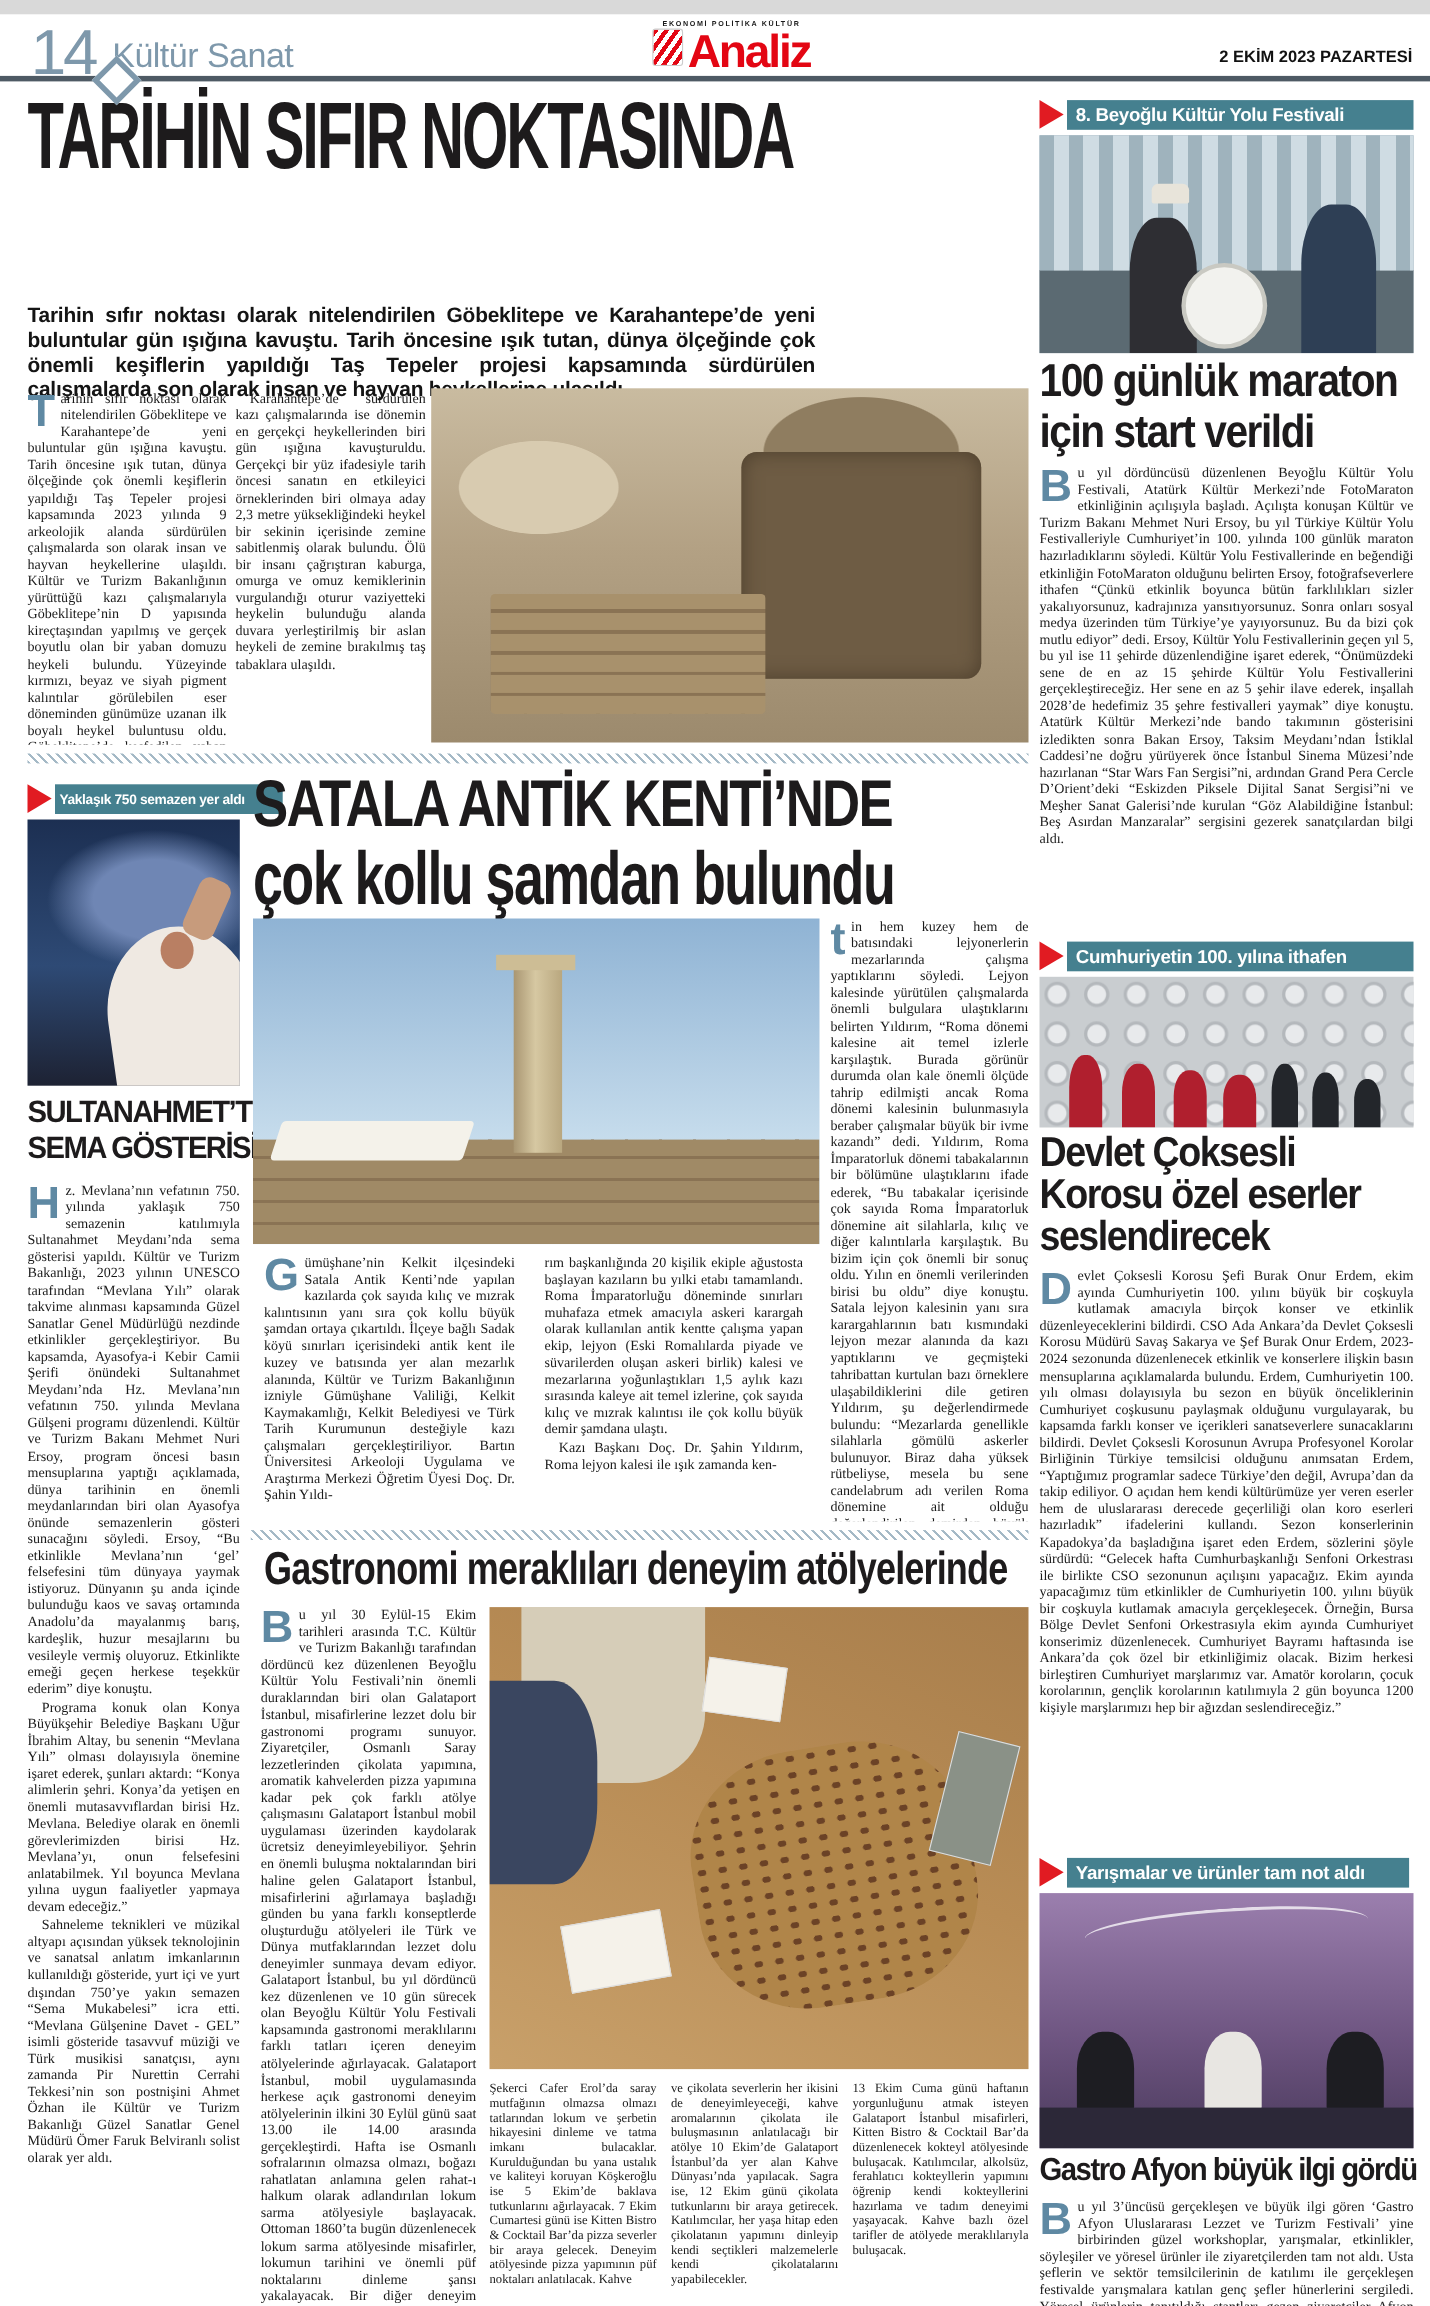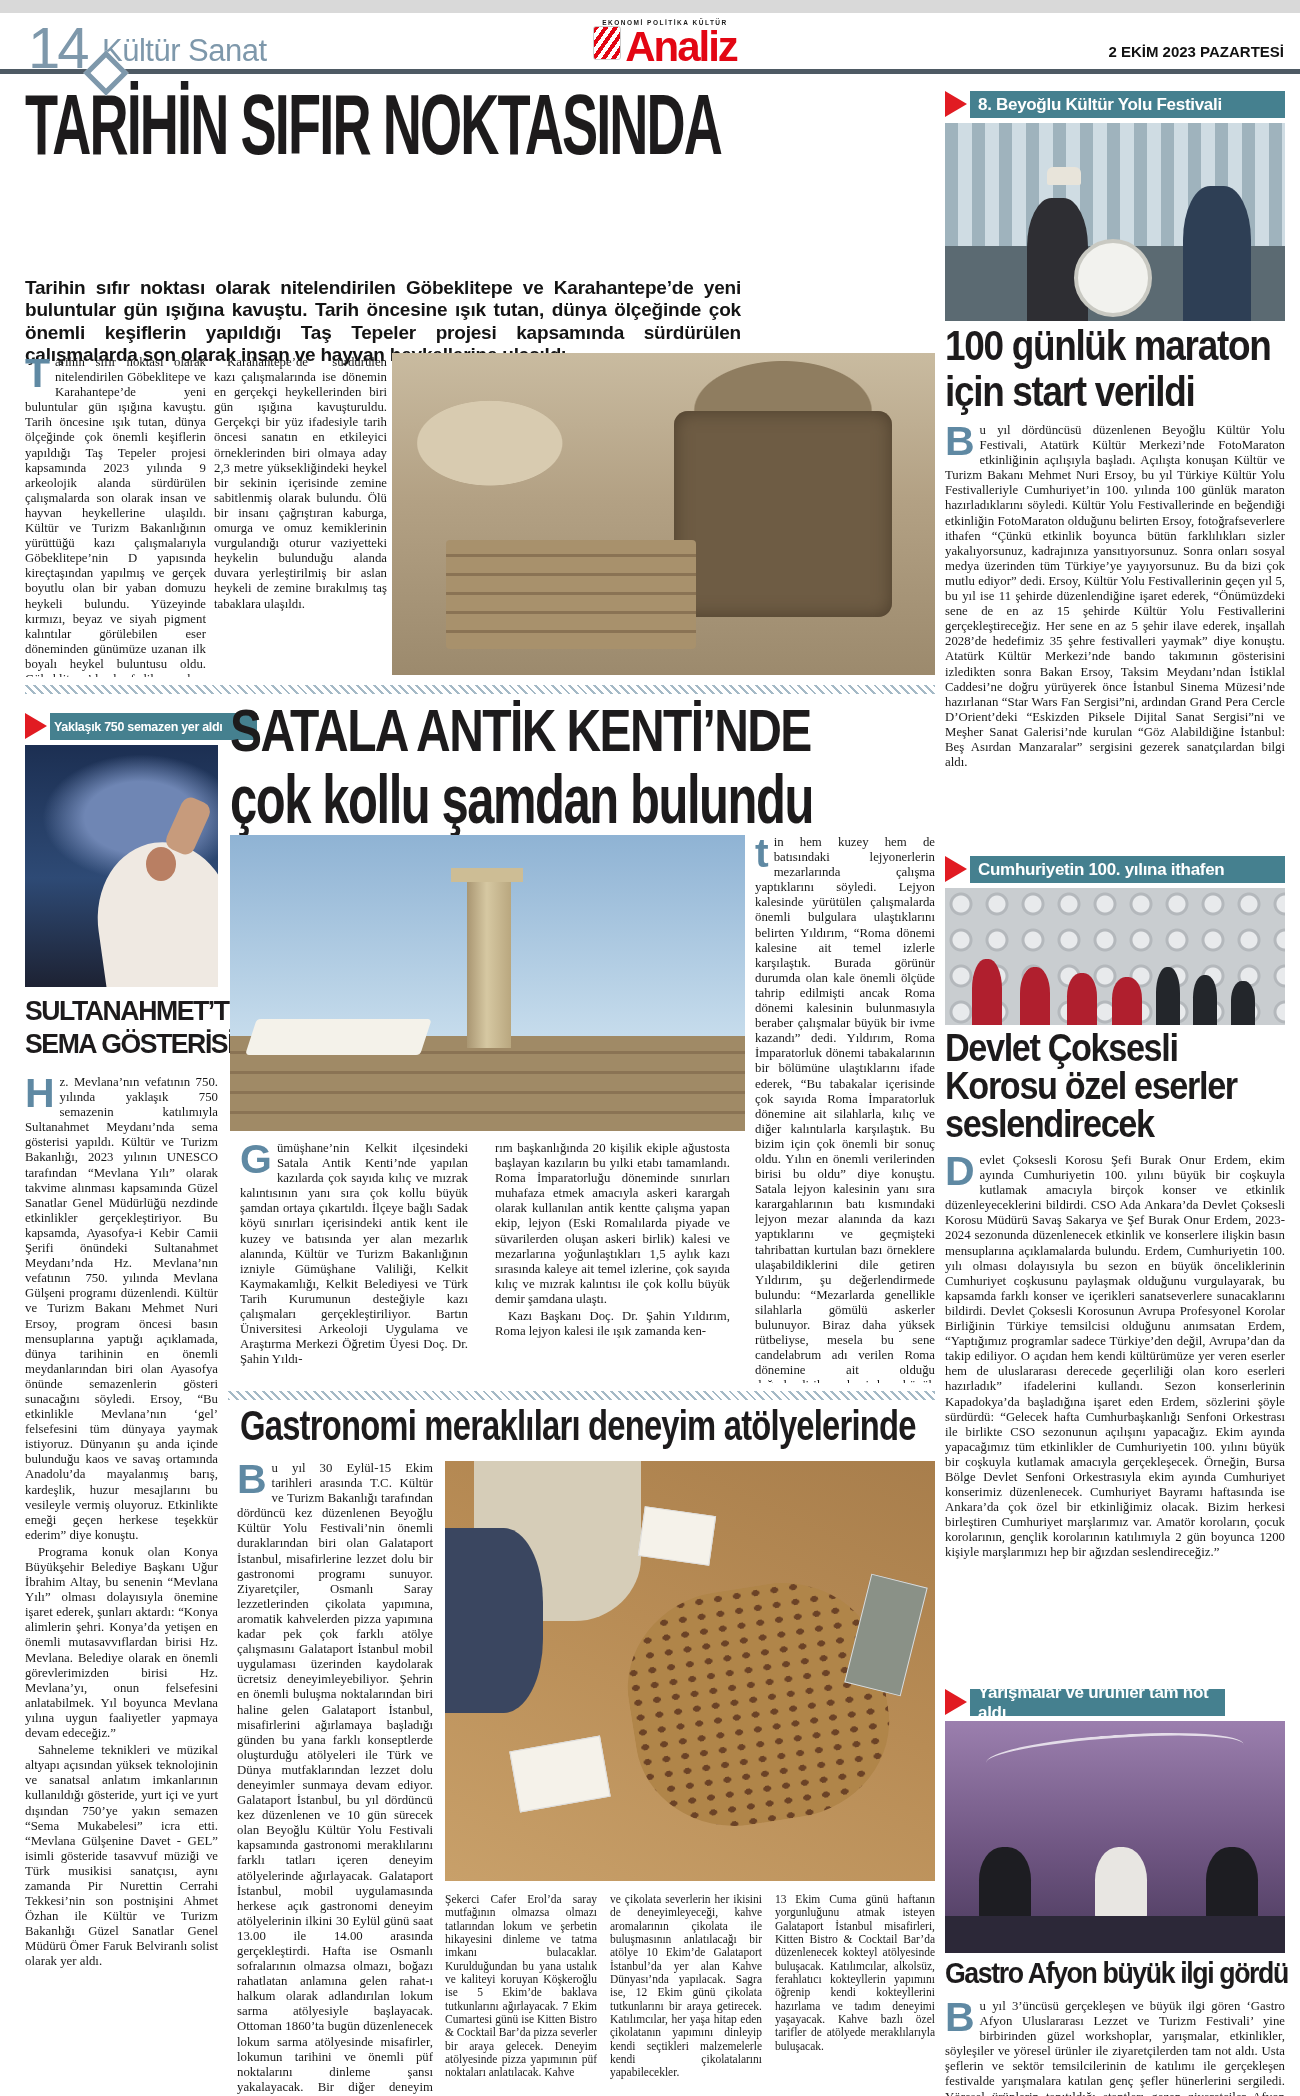--- a/index.html
+++ b/index.html
@@ -198,21 +198,21 @@
     <div class="sleeve"></div>
     <div class="beans"></div>
     <div class="paper" style="left:14%;bottom:18%;width:90px;height:60px;transform:rotate(-10deg);"></div>
     <div class="paper" style="left:40%;top:12%;width:70px;height:48px;transform:rotate(8deg);"></div>
     <div class="paper" style="right:4%;top:28%;width:56px;height:110px;transform:rotate(14deg);background:#8a9187;"></div>
   </div>
   <div class="abs body-txt small-txt" style="left:445px;top:1880px;width:152px;height:216px;">Şekerci Cafer Erol’da saray mutfağının olmazsa olmazı tatlarından lokum ve şerbetin hikayesini dinleme ve tatma imkanı bulacaklar. Kurulduğundan bu yana ustalık ve kaliteyi koruyan Köşkeroğlu ise 5 Ekim’de baklava tutkunlarını ağırlayacak. 7 Ekim Cumartesi günü ise Kitten Bistro &amp; Cocktail Bar’da pizza severler bir araya gelecek. Deneyim atölyesinde pizza yapımının püf noktaları anlatılacak. Kahve</div>
   <div class="abs body-txt small-txt" style="left:610px;top:1880px;width:152px;height:216px;">ve çikolata severlerin her ikisini de deneyimleyeceği, kahve aromalarının çikolata ile buluşmasının anlatılacağı bir atölye 10 Ekim’de Galataport İstanbul’da yer alan Kahve Dünyası’nda yapılacak. Sagra ise, 12 Ekim günü çikolata tutkunlarını bir araya getirecek. Katılımcılar, her yaşa hitap eden çikolatanın yapımını dinleyip kendi seçtikleri malzemelerle kendi çikolatalarını yapabilecekler.</div>
   <div class="abs body-txt small-txt" style="left:775px;top:1880px;width:160px;height:216px;">13 Ekim Cuma günü haftanın yorgunluğunu atmak isteyen Galataport İstanbul misafirleri, Kitten Bistro &amp; Cocktail Bar’da düzenlenecek kokteyl atölyesinde buluşacak. Katılımcılar, alkolsüz, ferahlatıcı kokteyllerin yapımını öğrenip kendi kokteyllerini hazırlama ve tadım deneyimi yaşayacak. Kahve bazlı özel tarifler de atölyede meraklılarıyla buluşacak.</div>
 
-  <div class="abs banner" style="left:945px;top:1676px;width:280px;">
+  <div class="abs banner" style="left:945px;top:1676px;width:336px;">
     <div class="arrow"></div>
     <div class="bar" style="font-size:17px;">Yarışmalar ve ürünler tam not aldı</div>
   </div>
   <div class="abs photo ph-stage" style="left:945px;top:1708px;width:340px;height:232px;">
     <div class="script"></div>
     <div class="fig" style="left:10%;"></div>
     <div class="fig w" style="left:44%;"></div>
     <div class="fig" style="right:8%;"></div>
     <div class="couch"></div>
   </div>

